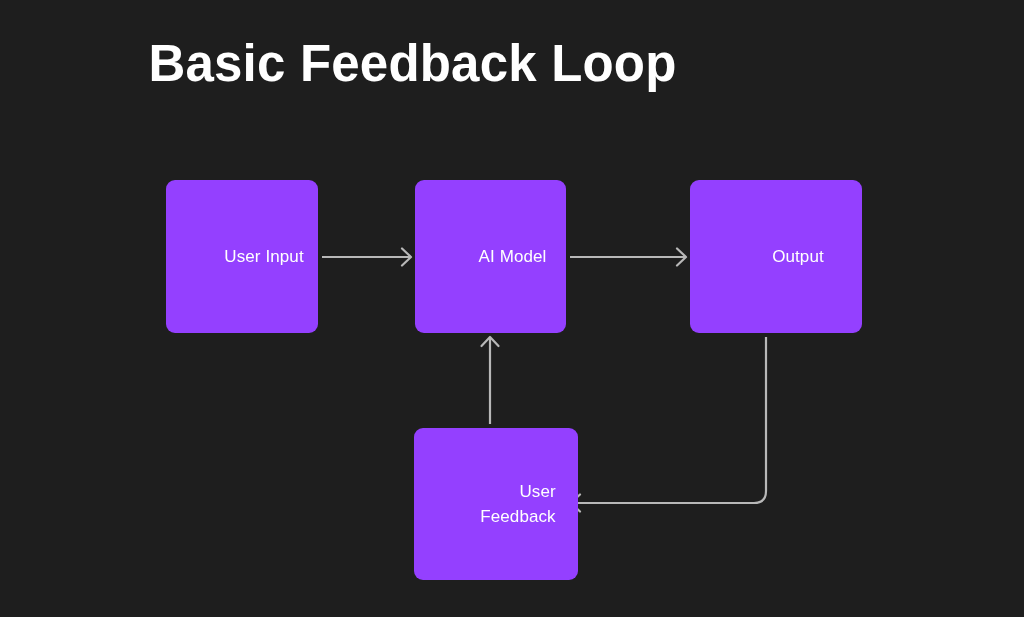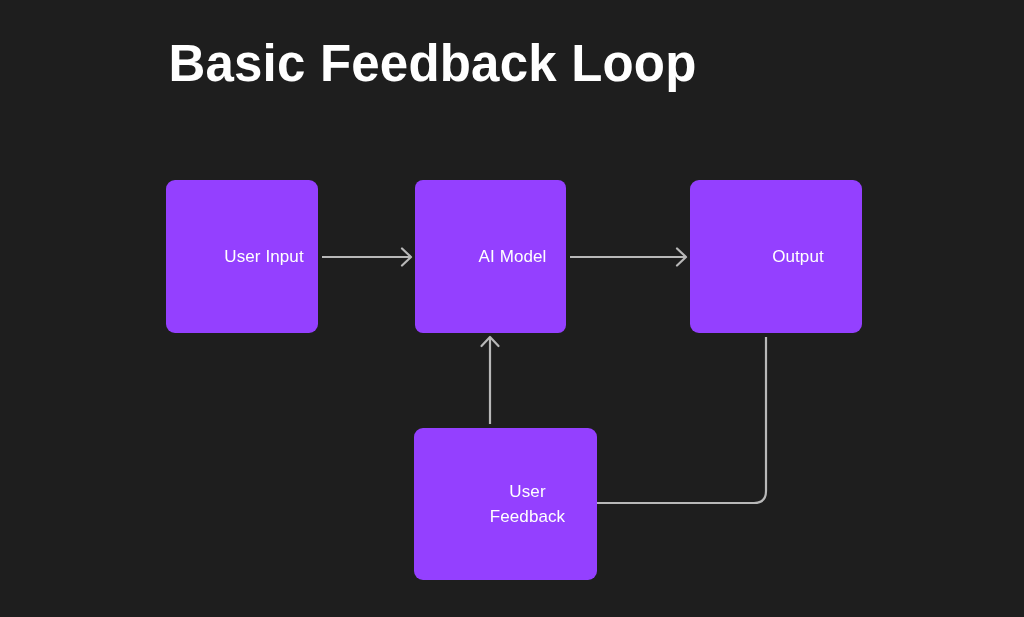--- a/index.html
+++ b/index.html
@@ -27,21 +27,20 @@
     left: 0;
     top: 32px;
     width: 825px;
     text-align: center;
     color: #ffffff;
     font-size: 51px;
     font-weight: bold;
     letter-spacing: 0.2px;
     line-height: 64px;
     white-space: nowrap;
-    margin-left: 20px;
   }
 
   .edge-layer {
     position: absolute;
     left: 0;
     top: 0;
     width: 1024px;
     height: 617px;
     pointer-events: none;
   }
@@ -62,23 +61,23 @@
     font-size: 17px;
     font-weight: 400;
     line-height: 25px;
     letter-spacing: 0.1px;
     padding: 0 8px;
     white-space: pre-line;
     margin-left: 44px;
   }
 
   #node-user-input   { left: 166px; top: 180px;  width: 152px; height: 153px; }
-  #node-ai-model     { left: 415px; top: 180px;  width: 151px; height: 153px; border-radius: 8px; }
+  #node-ai-model     { left: 415px; top: 180px;  width: 151px; height: 153px; }
   #node-output       { left: 690px; top: 180px;  width: 172px; height: 153px; }
-  #node-user-feedback{ left: 414px; top: 428px;  width: 183px; height: 152px; }
+  #node-user-feedback{ left: 414px; top: 428px;  width: 164px; height: 152px; text-align: right; }
 </style>
 </head>
 <body>
 
 <div id="canvas">
 
   <div class="diagram-title">Basic Feedback Loop</div>
 
   <svg class="edge-layer" width="1024" height="617" viewBox="0 0 1024 617" fill="none" xmlns="http://www.w3.org/2000/svg">
 

